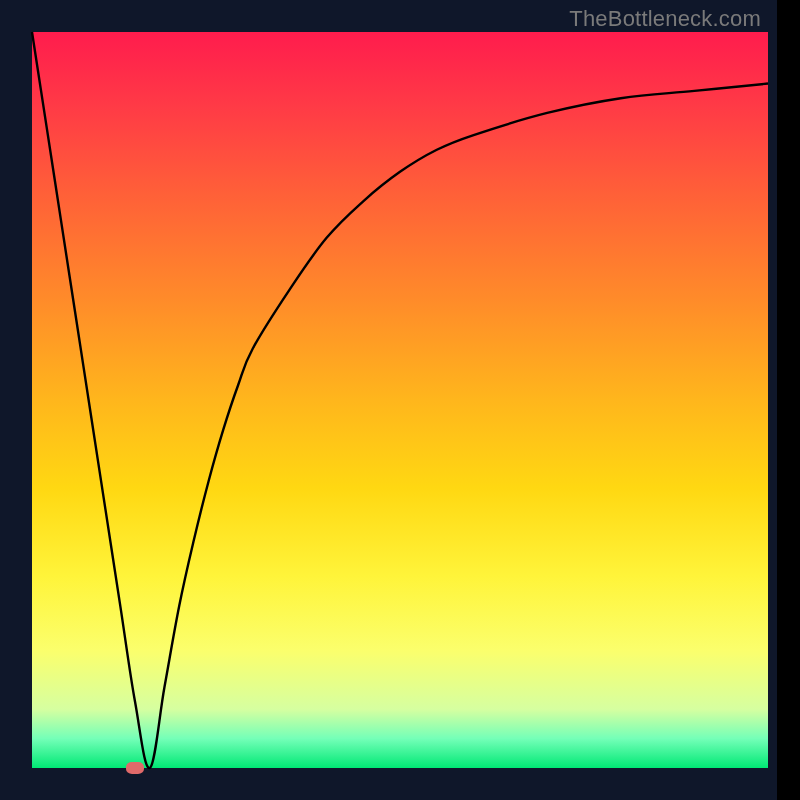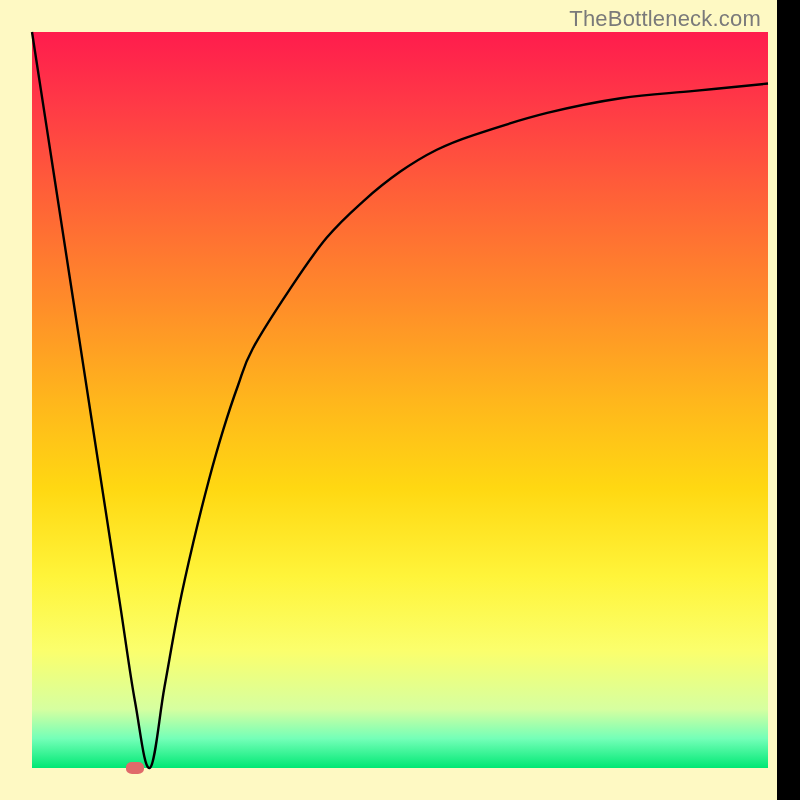--- a/index.html
+++ b/index.html
@@ -10,21 +10,21 @@
     background: #000;
     overflow: hidden;
     font-family: Arial, Helvetica, sans-serif;
   }
   .frame {
     position: absolute;
     left: 0;
     top: 0;
     width: 777px;
     height: 800px;
-    background: #fef9c3;
+    background: #0f172a;
   }
   .plot {
     position: absolute;
     left: 32px;
     top: 32px;
     width: 736px;
     height: 736px;
     
     background: linear-gradient(to bottom,
       #ff1c4d 0%,

